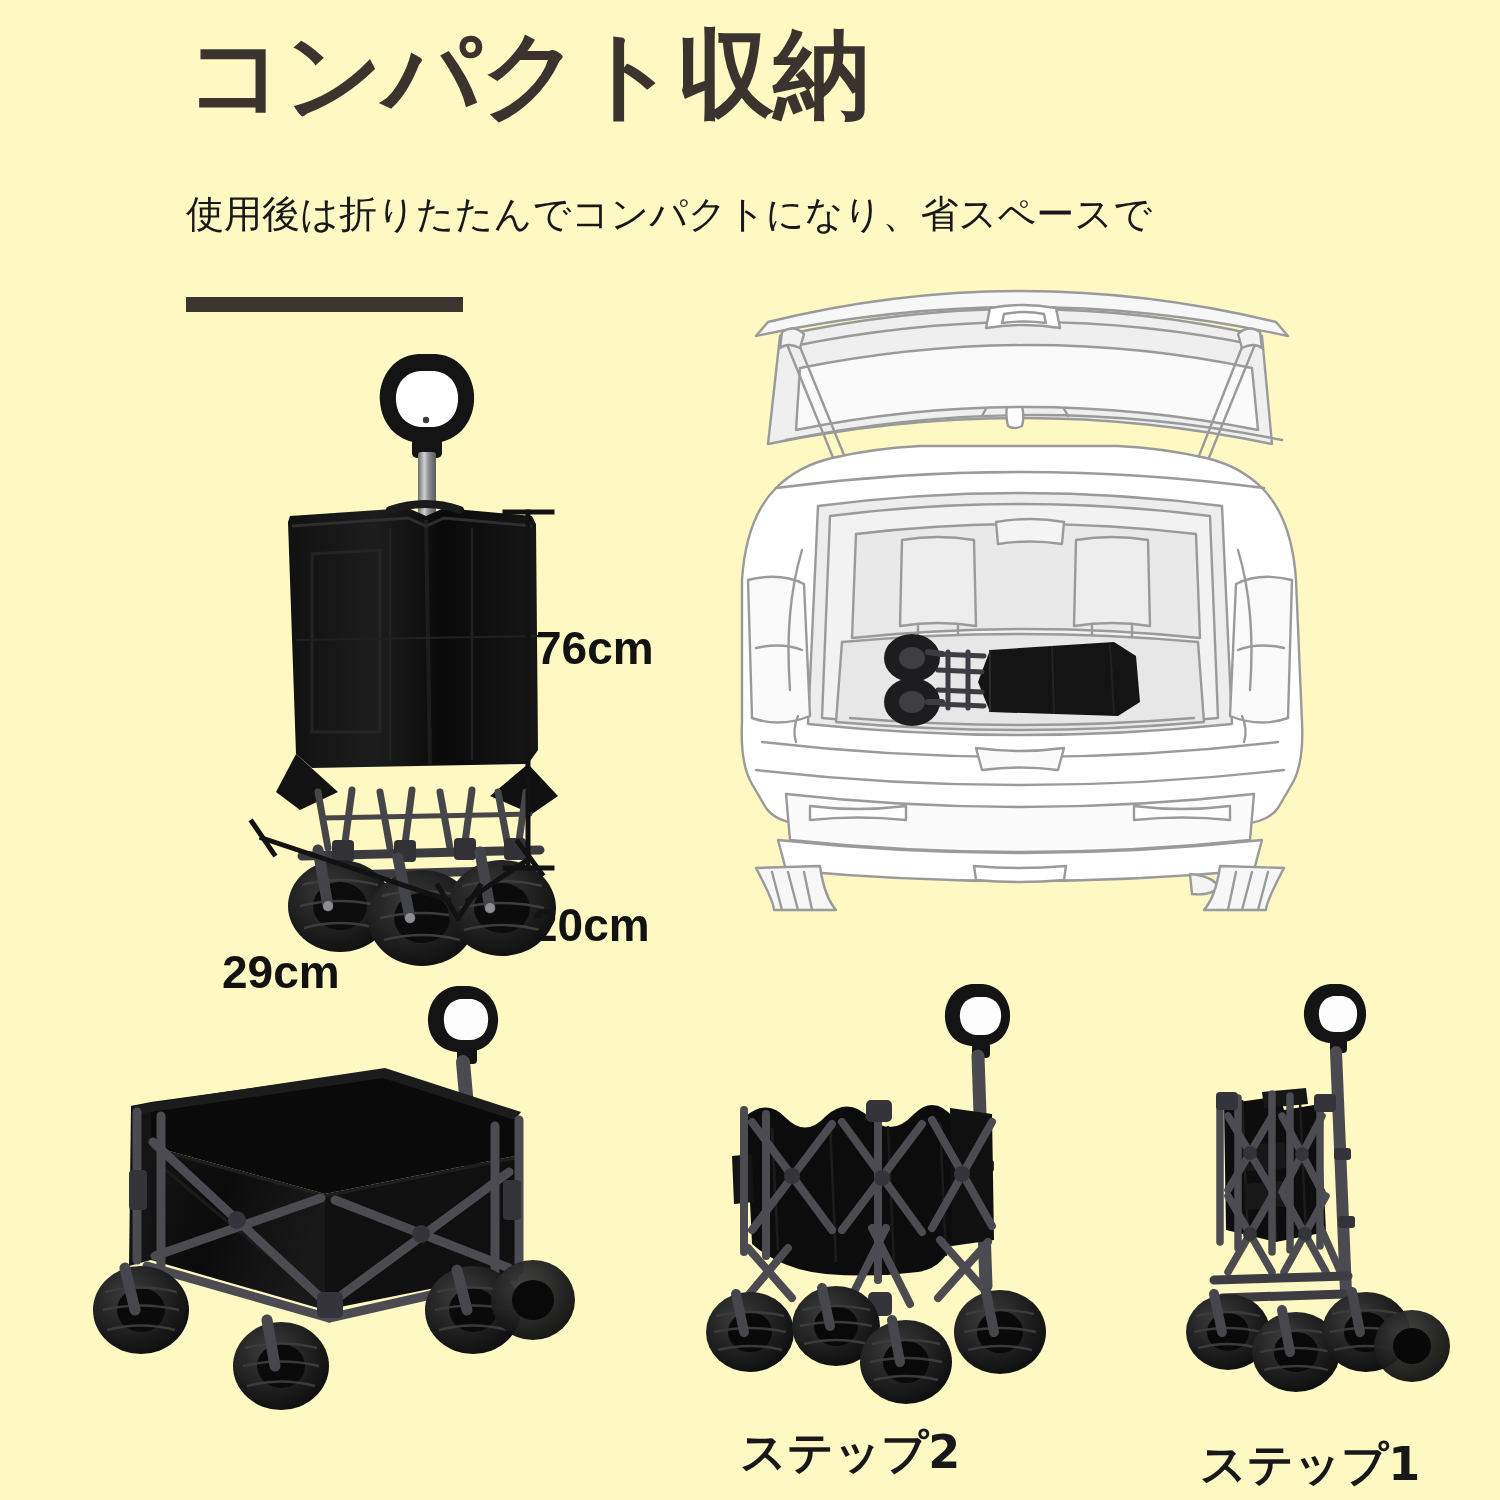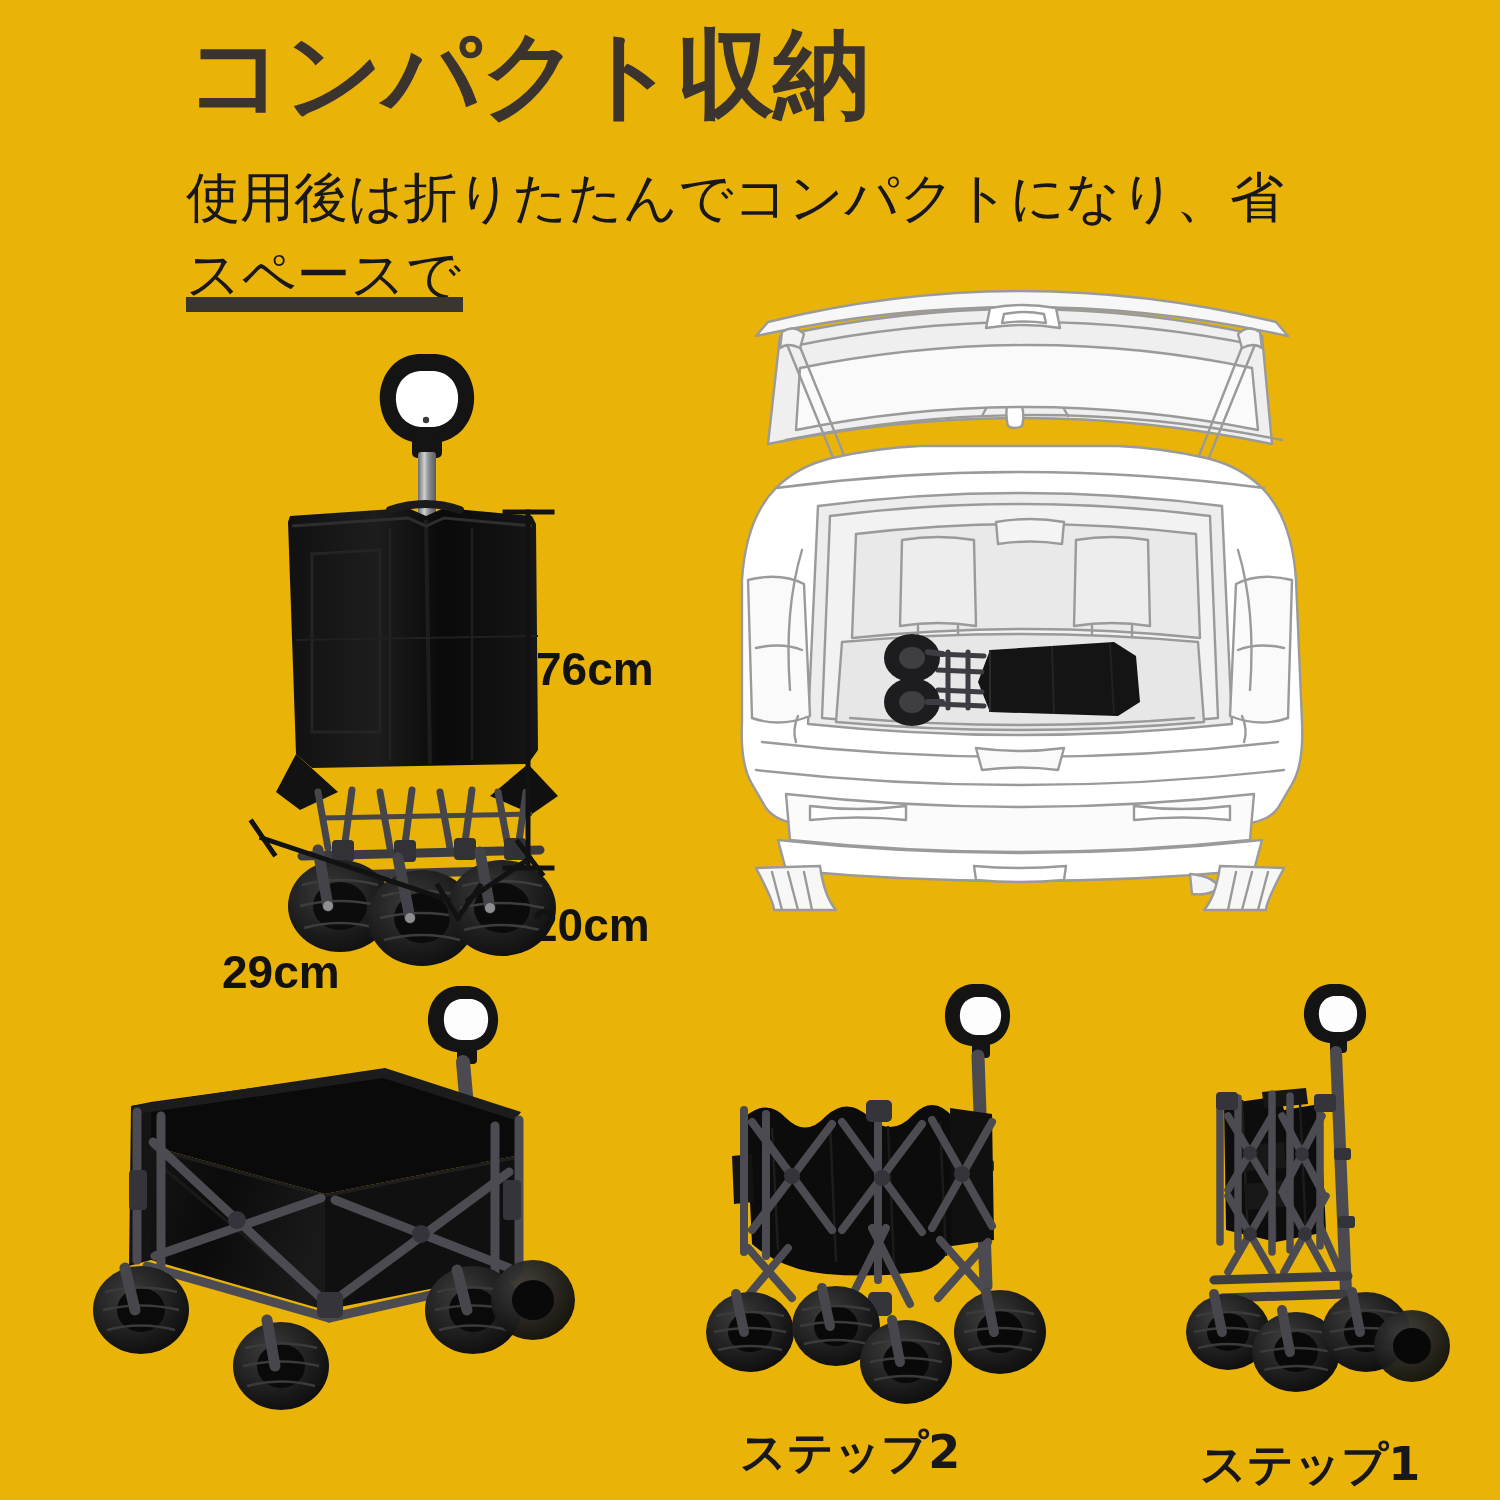--- a/index.html
+++ b/index.html
@@ -2,55 +2,55 @@
 <html lang="ja"><head>
 <meta charset="utf-8">
 <title>コンパクト収納</title>
 <style>
   html,body{margin:0;padding:0;background:#ffffff;}
   body{
     width:1500px;height:1500px;
     font-family:"Liberation Sans","DejaVu Sans",sans-serif;
     overflow:hidden;position:relative;
   }
-  #page{position:relative;width:1500px;height:1500px;background:#eab308;}
+  #page{position:relative;width:1500px;height:1500px;background:#fef9c3;}
 
   
   .title{
     position:absolute;left:186px;top:24px;
     font-size:97px;line-height:1.05;
     font-weight:700;color:#3a332e;
     letter-spacing:-1px;
     white-space:nowrap;
     font-family:"DejaVu Sans","Liberation Sans",sans-serif;
   }
   .subtitle{
-    position:absolute;left:186px;top:160px;
-    font-size:54px;line-height:1.42;
+    position:absolute;left:186px;top:188px;
+    font-size:38px;line-height:1.42;
     color:#18181a;font-weight:400;
     letter-spacing:0px;
     font-family:"DejaVu Sans","Liberation Sans",sans-serif;
     width:1130px;
   }
   .accent-bar{
     position:absolute;left:186px;top:297px;
     width:277px;height:15px;background:#3a352f;
   }
 
   
   .stage{position:absolute;}
   svg{display:block;overflow:visible;}
 
   
   .dim{
     position:absolute;font-weight:700;color:#121212;
     font-size:46px;white-space:nowrap;
     font-family:"Liberation Sans","DejaVu Sans",sans-serif;
   }
-  #dim-h{left:536px;top:642px;}
+  #dim-h{left:536px;top:621px;}
   #dim-d{left:222px;top:945px;}
   #dim-w{left:500px;top:898px;margin-left:32px;}
 
   
   .step-label{
     position:absolute;top:1422px;
     font-size:46px;font-weight:700;color:#18181a;
     white-space:nowrap;
     font-family:"DejaVu Sans","Liberation Sans",sans-serif;
   }

